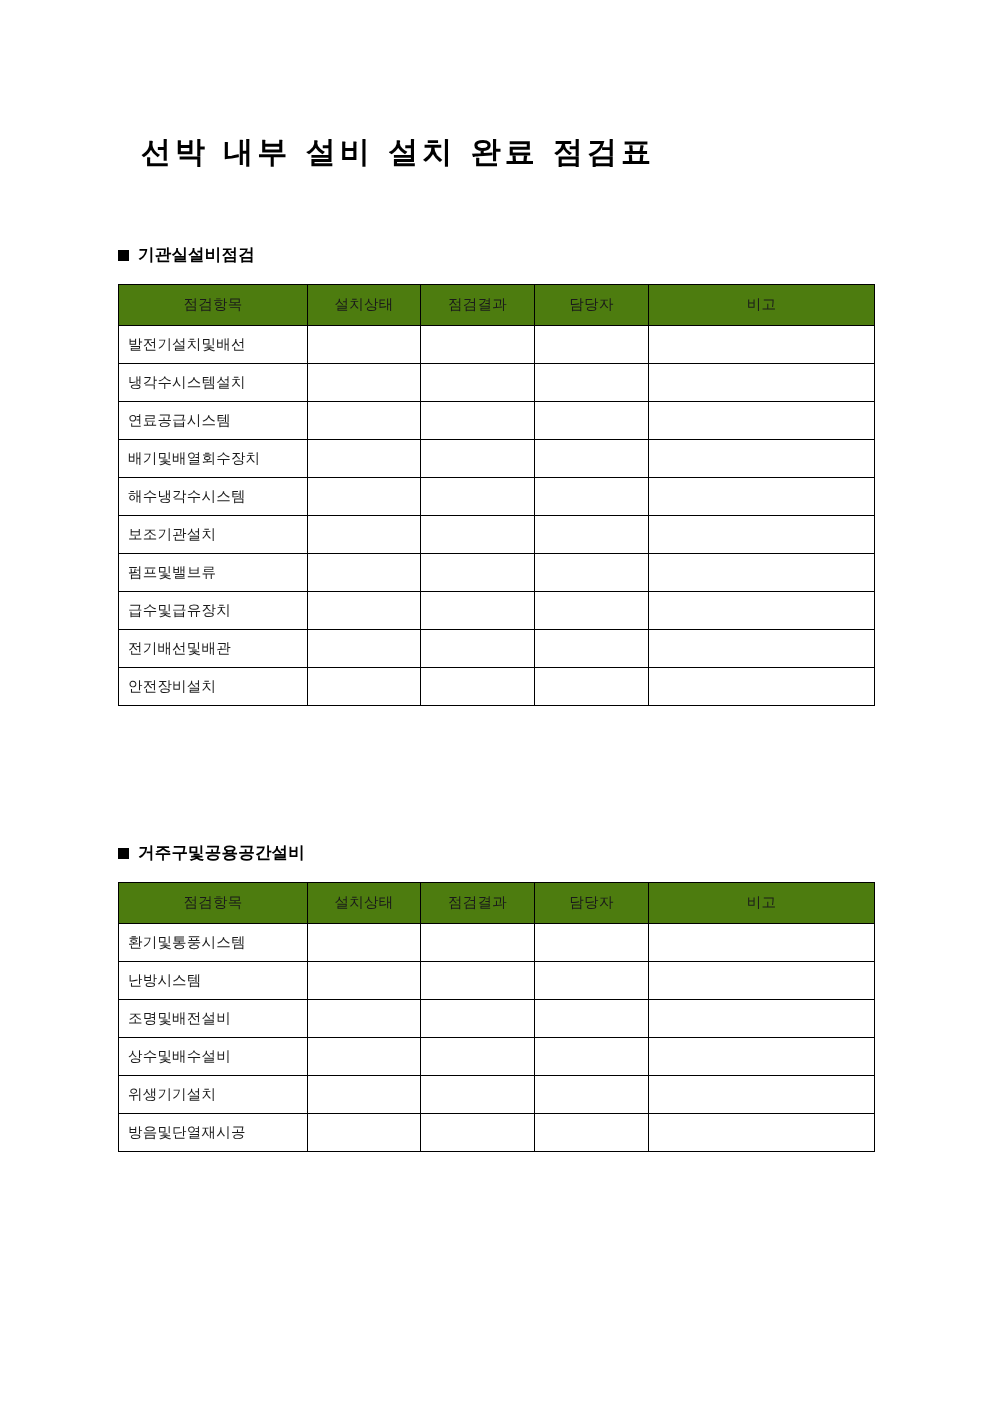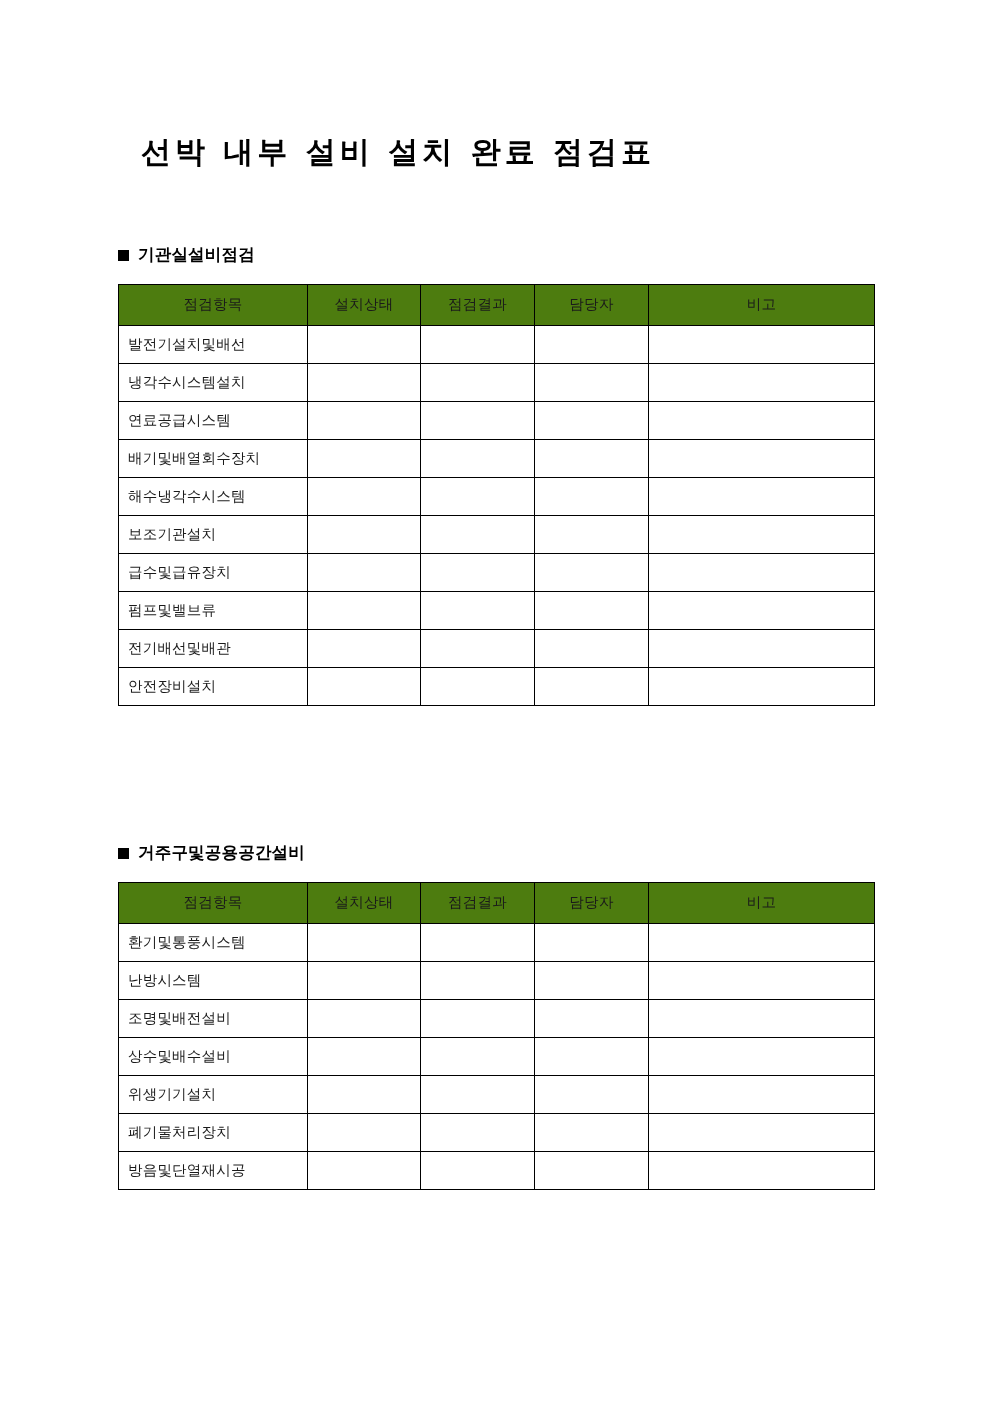--- a/index.html
+++ b/index.html
@@ -187,28 +187,28 @@
           <td class="blank-cell"></td>
         </tr>
         <tr>
           <td>보조기관설치</td>
           <td class="blank-cell"></td>
           <td class="blank-cell"></td>
           <td class="blank-cell"></td>
           <td class="blank-cell"></td>
         </tr>
         <tr>
+          <td>펌프및밸브류</td>
+          <td class="blank-cell"></td>
+          <td class="blank-cell"></td>
+          <td class="blank-cell"></td>
+          <td class="blank-cell"></td>
+        </tr>
+        <tr>
           <td>급수및급유장치</td>
-          <td class="blank-cell"></td>
-          <td class="blank-cell"></td>
-          <td class="blank-cell"></td>
-          <td class="blank-cell"></td>
-        </tr>
-        <tr>
-          <td>펌프및밸브류</td>
           <td class="blank-cell"></td>
           <td class="blank-cell"></td>
           <td class="blank-cell"></td>
           <td class="blank-cell"></td>
         </tr>
         <tr>
           <td>전기배선및배관</td>
           <td class="blank-cell"></td>
           <td class="blank-cell"></td>
           <td class="blank-cell"></td>
@@ -278,27 +278,20 @@
           <td class="blank-cell"></td>
         </tr>
         <tr>
           <td>위생기기설치</td>
           <td class="blank-cell"></td>
           <td class="blank-cell"></td>
           <td class="blank-cell"></td>
           <td class="blank-cell"></td>
         </tr>
         <tr>
-          <td>폐기물처리장치</td>
-          <td class="blank-cell"></td>
-          <td class="blank-cell"></td>
-          <td class="blank-cell"></td>
-          <td class="blank-cell"></td>
-        </tr>
-        <tr>
           <td>방음및단열재시공</td>
           <td class="blank-cell"></td>
           <td class="blank-cell"></td>
           <td class="blank-cell"></td>
           <td class="blank-cell"></td>
         </tr>
       </tbody>
     </table>
   </div>
 

